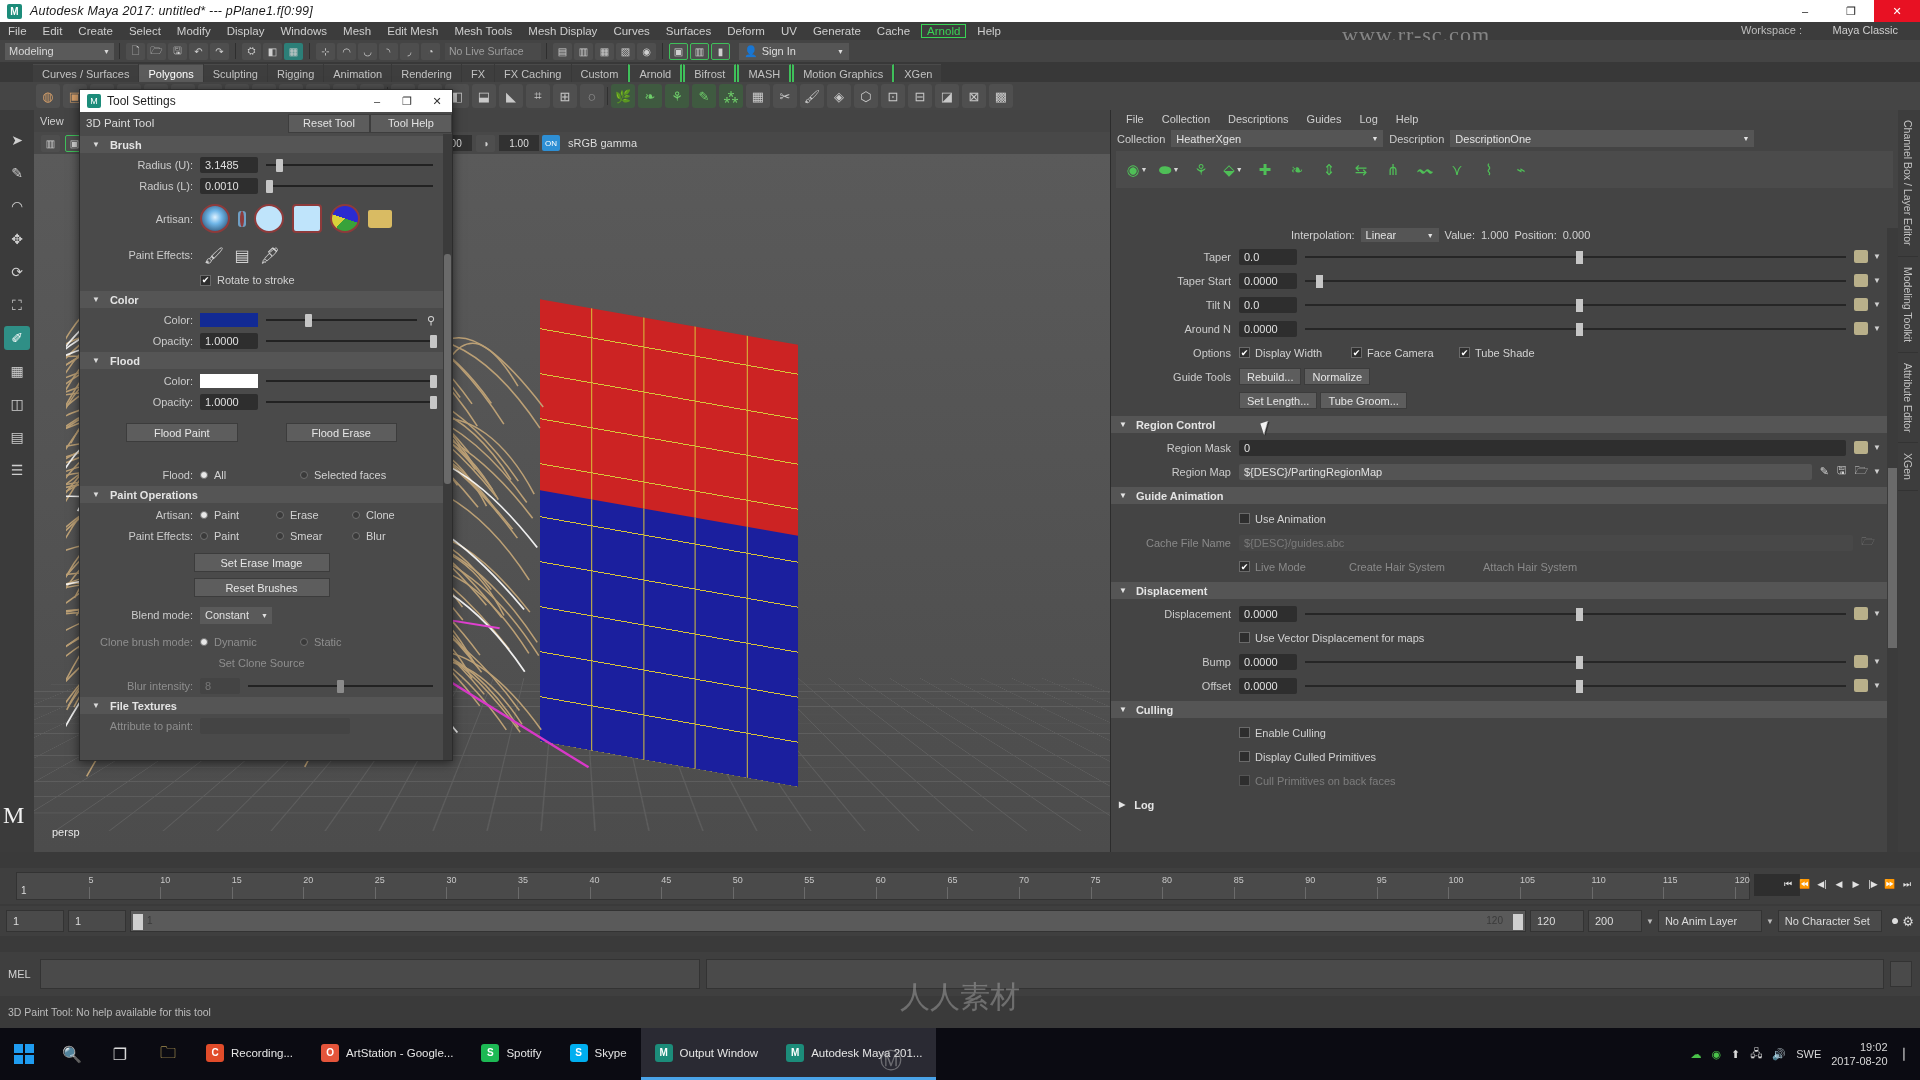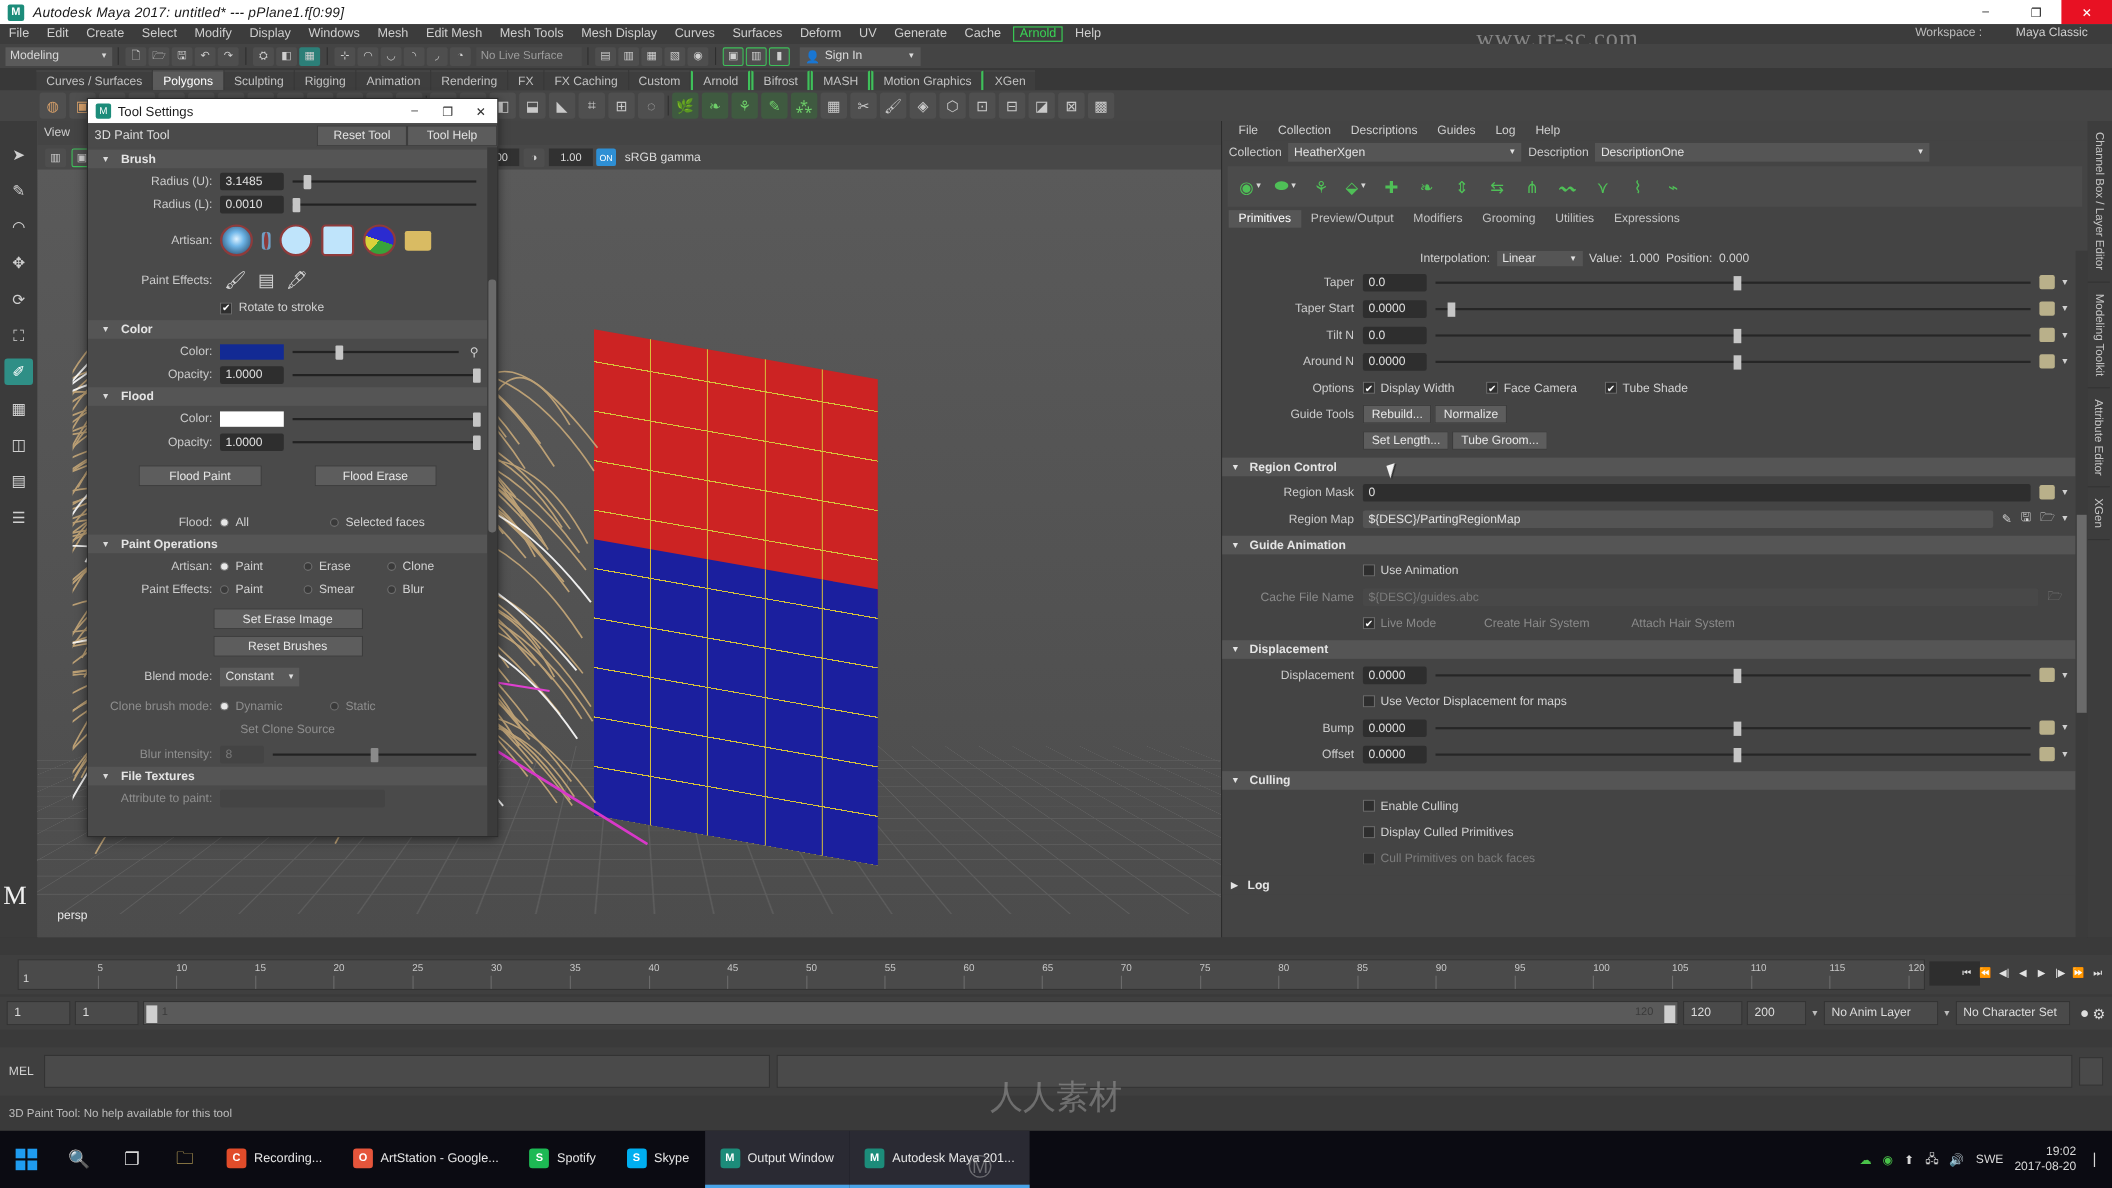--- a/index.html
+++ b/index.html
@@ -25,21 +25,21 @@
   .menubar .mi { padding:0 8px; color:#cfcfcf; white-space:nowrap; }
   .menubar .mi.arnold { color:#39d455; border:1px solid #39d455; padding:0 5px; margin:0 3px; }
   .wm { position:absolute; right:430px; top:22px; font-size:22px; color:#dcdcdc;
     opacity:.45; font-family:"Liberation Serif",serif; letter-spacing:1px; }
   .ws-label { position:absolute; right:118px; top:24px; font-size:11px; color:#bdbdbd; }
   .ws-val { position:absolute; right:22px; top:24px; font-size:11px; color:#cfcfcf; }
 
   
   .statusbar { position:absolute; left:0; top:40px; width:1920px; height:22px;
     background:#444; display:flex; align-items:center; font-size:11px; }
-  .sel-menu { width:97px; height:17px; margin-left:5px; background:#5a5a5a;
+  .sel-menu { width:109px; height:17px; margin-left:5px; background:#5a5a5a;
     display:flex; align-items:center; padding:0 4px; font-size:11px; color:#d8d8d8; }
   .sel-menu .car { margin-left:auto; font-size:7px; }
   .sb-sep { width:1px; height:16px; background:#2e2e2e; margin:0 5px; }
   .ico { width:19px; height:17px; margin:0 1px; background:#4e4e4e; border-radius:2px;
     display:inline-flex; align-items:center; justify-content:center; font-size:10px;
     color:#cfcfcf; }
   .ico.tealed { background:#2c7f78; }
   .ico.greened { border:1px solid #3fbf5a; }
   .live-surface { width:96px; height:17px; background:#4a4a4a; font-size:10.5px;
     display:flex; align-items:center; padding:0 4px; color:#9d9d9d; margin-left:4px; }
@@ -903,28 +903,20 @@
       <span class="xt">✚</span>
       <span class="xt">❧</span>
       <span class="xt">⇕</span>
       <span class="xt">⇆</span>
       <span class="xt">⋔</span>
       <span class="xt">〰</span>
       <span class="xt">⋎</span>
       <span class="xt">⌇</span>
       <span class="xt">⌁</span>
     </div>
-    <div class="xtabs">
-      <span class="xtab active">Primitives</span>
-      <span class="xtab">Preview/Output</span>
-      <span class="xtab">Modifiers</span>
-      <span class="xtab">Grooming</span>
-      <span class="xtab">Utilities</span>
-      <span class="xtab">Expressions</span>
-    </div>
 
     <div class="xbody">
       <div style="display:flex;align-items:center;font-size:11px;gap:6px;padding-left:180px;height:14px;">
         <span>Interpolation:</span>
         <span class="xcombo" style="width:78px;height:14px">
           <span>Linear</span>
           <span class="car">▼</span>
         </span>
         <span>Value:</span>
         <span>1.000</span>

